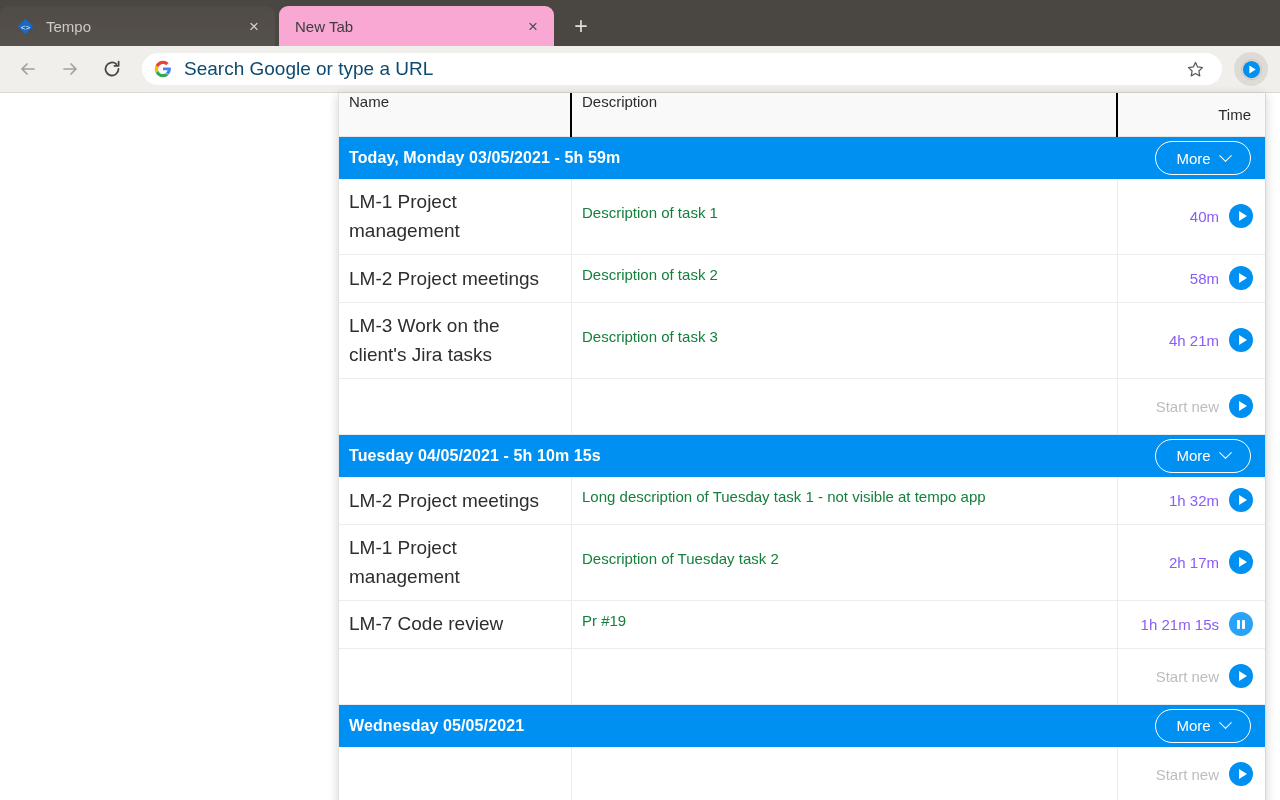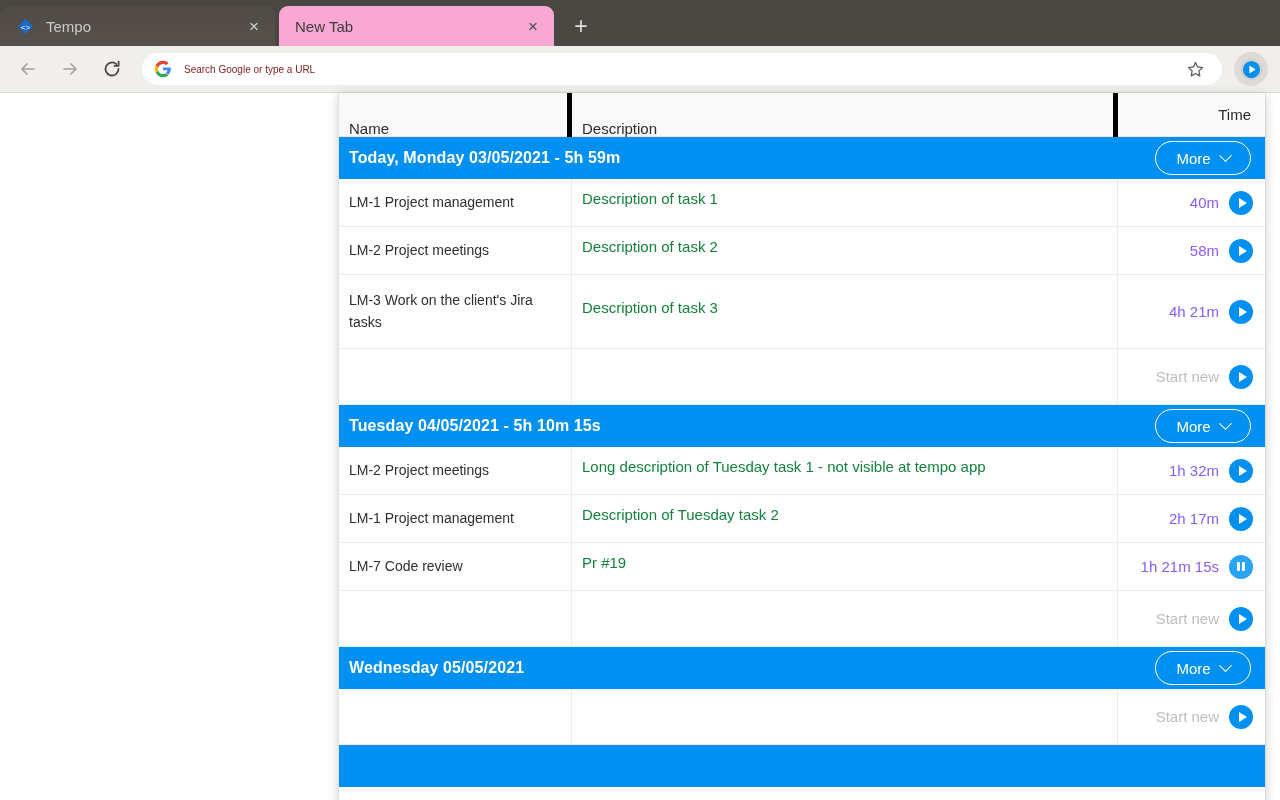--- a/index.html
+++ b/index.html
@@ -97,22 +97,22 @@
     border-radius: 16px;
     display: flex;
     align-items: center;
     padding: 0 12px;
     margin-left: 4px;
     margin-right: 4px;
   }
   .g-icon { width: 18px; height: 18px; flex: 0 0 18px; margin-right: 12px; }
   .omnibox-text {
     flex: 1 1 auto;
-    font-size: 10px;
-    color: #7f1d1d;
+    font-size: 19px;
+    color: #0c4a6e;
     white-space: nowrap;
     overflow: hidden;
   }
   .star-btn {
     width: 26px; height: 26px; flex: 0 0 26px;
     display: flex; align-items: center; justify-content: center;
     margin-right: 2px;
   }
   .ext-btn {
     width: 34px; height: 34px; flex: 0 0 34px;
@@ -144,21 +144,21 @@
     display: flex;
     height: 44px;
     background: #f9f9f9;
     border-bottom: 1px solid #e6e6e6;
     align-items: center;
   }
   .col-name  { width: 233px; flex: 0 0 233px; padding-left: 10px; }
   .col-desc  { flex: 1 1 auto; padding-left: 10px; }
   .col-time  { width: 147px; flex: 0 0 147px; padding-right: 14px; text-align: right; }
 
-  .thead .col-name, .thead .col-desc { border-right: 5px solid #000000; height: 44px; display:flex; align-items:flex-end; }
+  .thead .col-name, .thead .col-desc { border-right: 2px solid #000000; height: 44px; display:flex; align-items:flex-start; }
   .thead .col-time { height: 44px; display:flex; align-items:center; justify-content:flex-end; }
   .th-label { font-size: 15px; color: #2b2b2b; }
 
   .day-header {
     height: 42px;
     background: #0090f2;
     display: flex;
     align-items: center;
     padding: 0 14px 0 10px;
     justify-content: space-between;
@@ -189,21 +189,21 @@
     display: flex;
     min-height: 48px;
     border-bottom: 1px solid #ececec;
     align-items: stretch;
   }
   .task-row .cell-name {
     width: 233px; flex: 0 0 233px;
     border-right: 1px solid #ececec;
     display: flex; align-items: center;
     padding: 8px 12px 8px 10px;
-    font-size: 14px;
+    font-size: 19px;
     color: #2e2e2e;
     line-height: 1.55;
   }
   .task-row .cell-desc {
     flex: 1 1 auto;
     border-right: 1px solid #ececec;
     display: flex; align-items: center;
     padding: 0 12px 8px 10px;
     font-size: 15px;
     color: #15803d;

